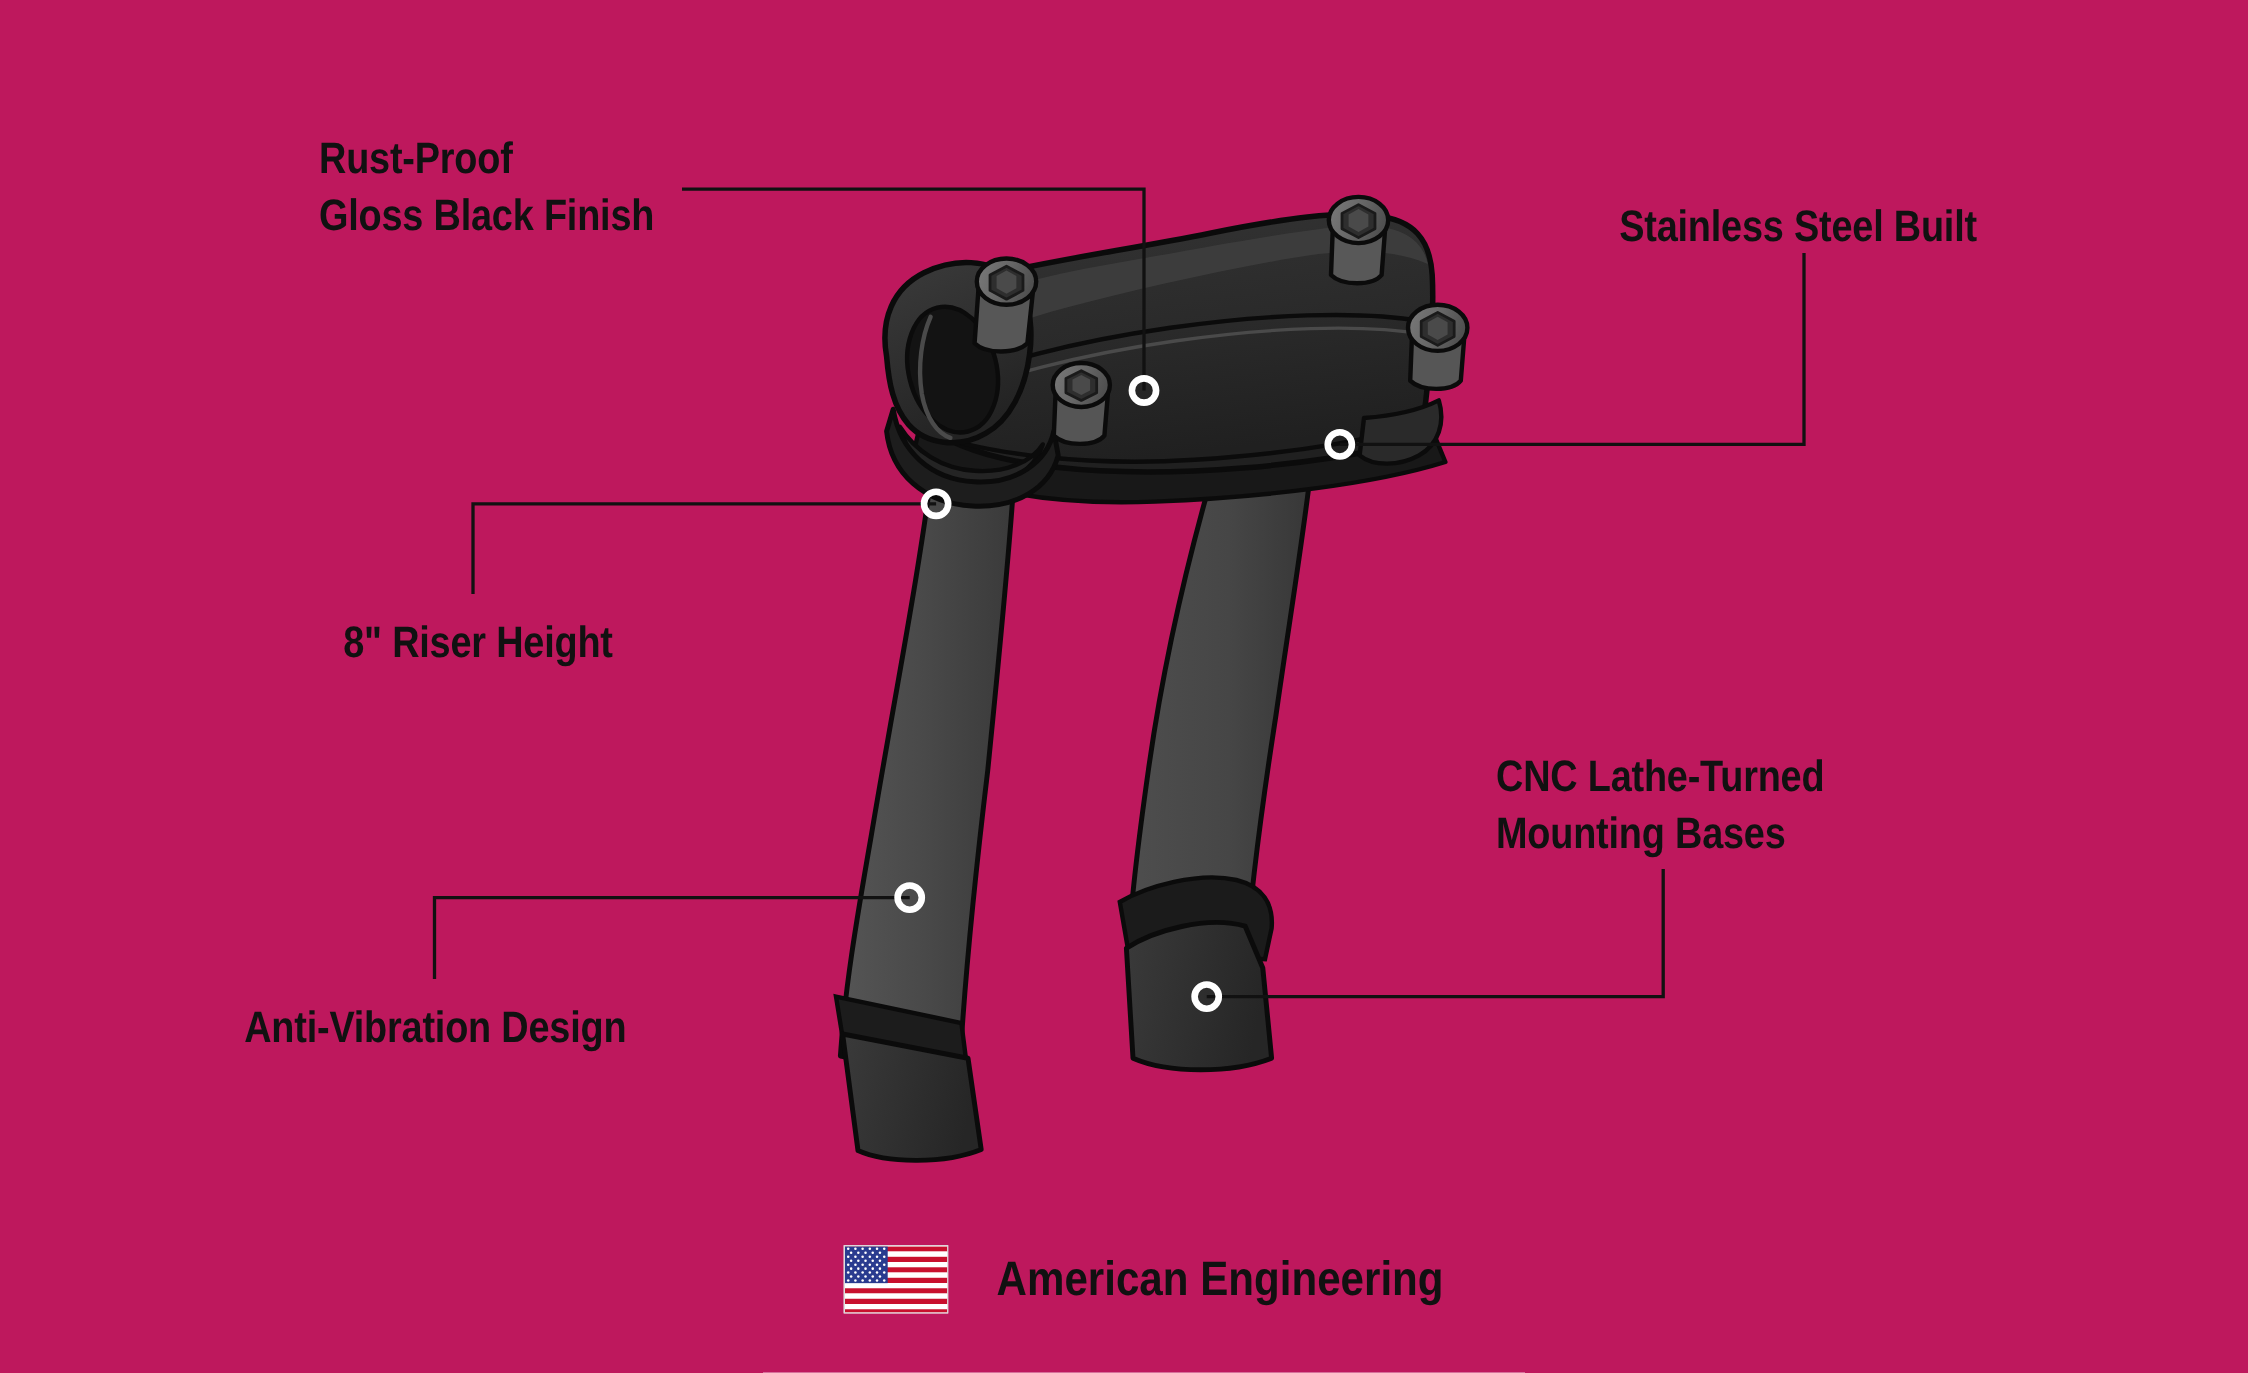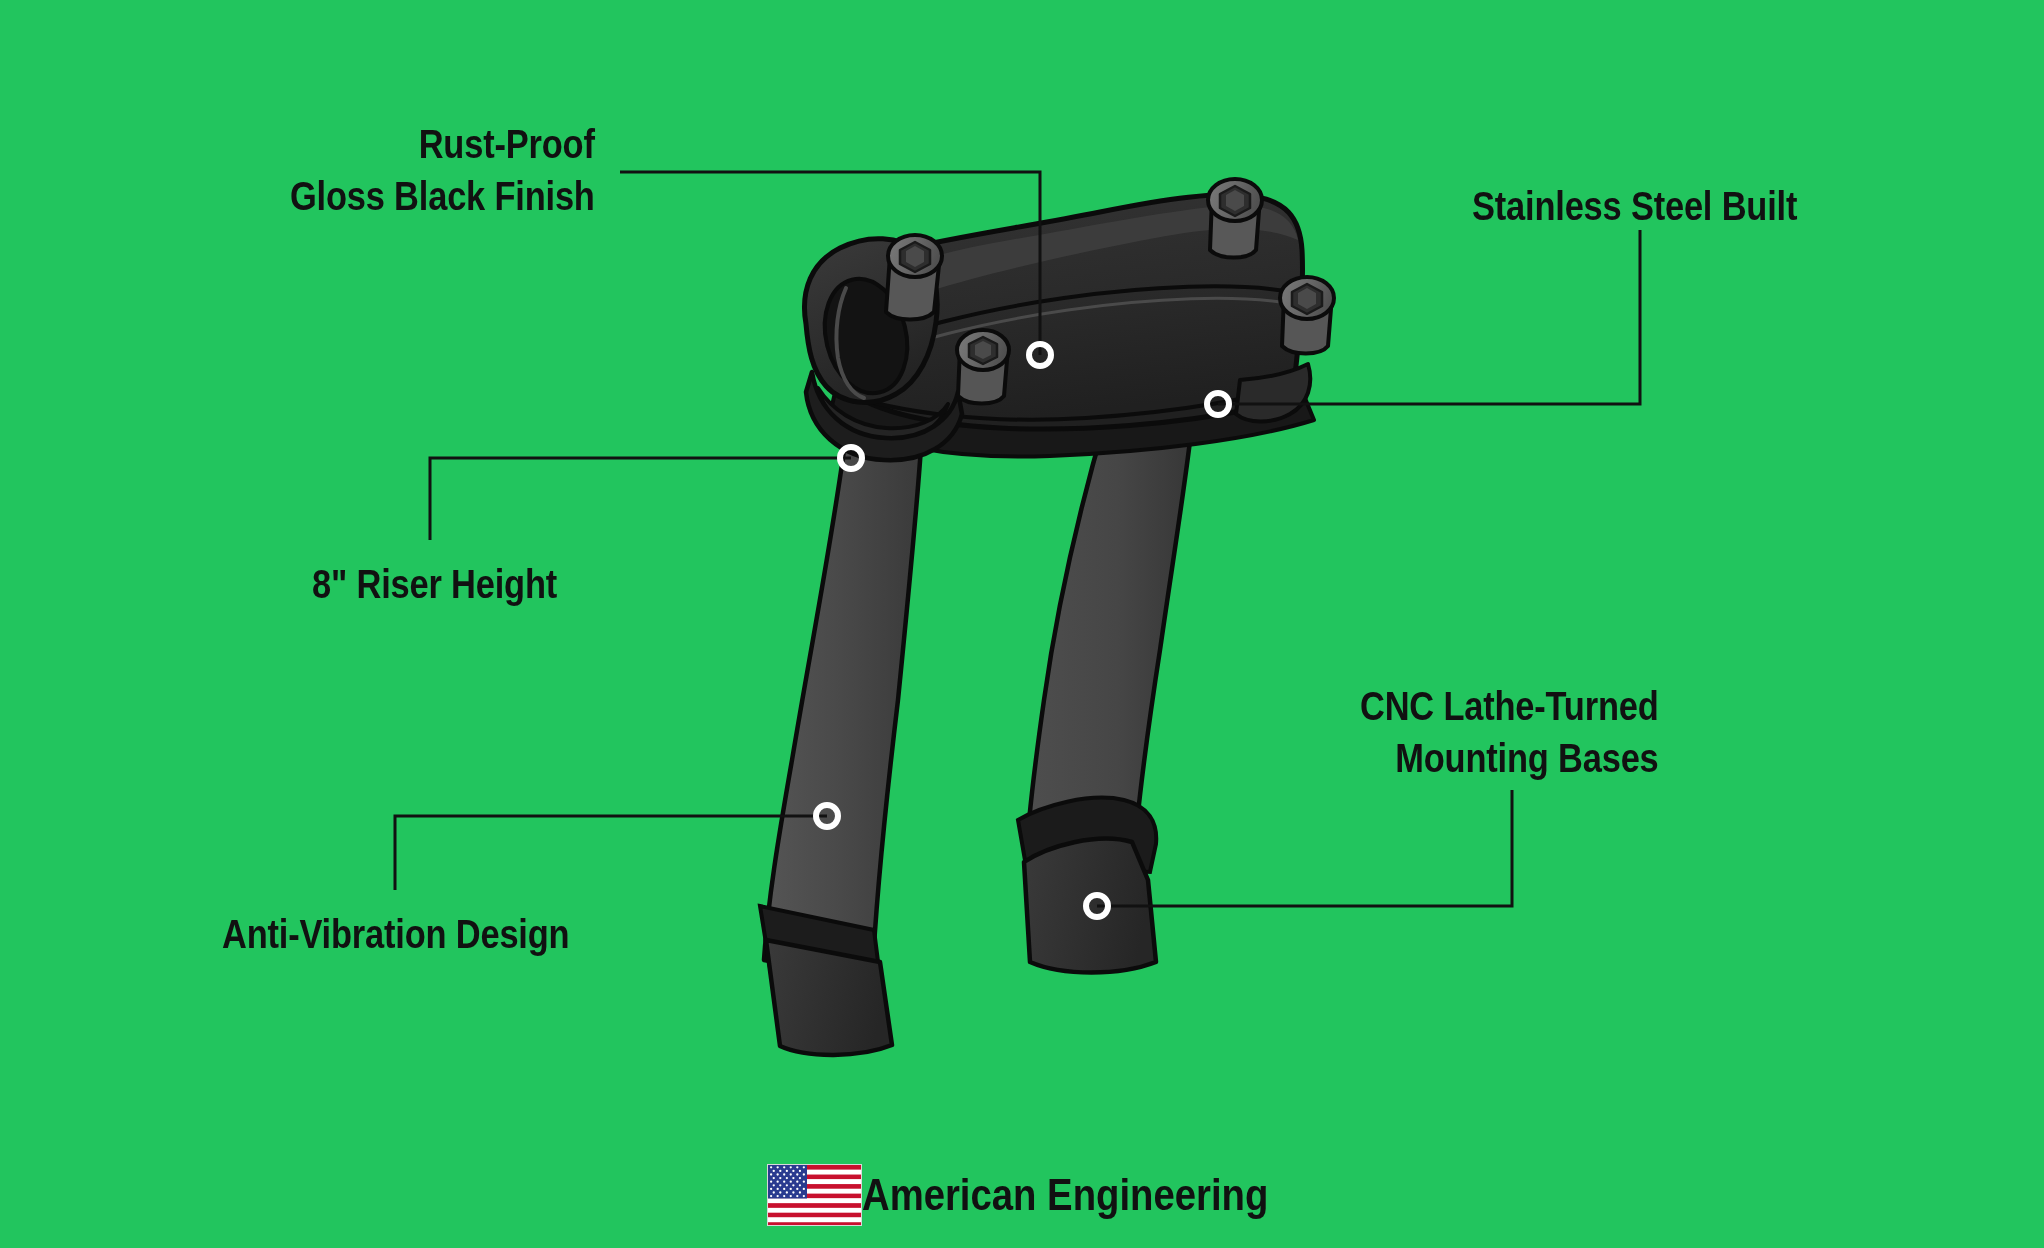--- a/index.html
+++ b/index.html
@@ -8,23 +8,22 @@
     padding: 0;
     background: #ffffff;
   }
   body {
     font-family: "Liberation Sans", sans-serif;
   }
   #stage {
     position: relative;
     width: 2044px;
     height: 1248px;
-    background: #22c55e;
+    background: #be185d;
     overflow: hidden;
-    text-align: right;
   }
   #art {
     position: absolute;
     left: 0;
     top: 0;
     width: 2044px;
     height: 1248px;
   }
   .callout-label {
     position: absolute;
@@ -34,23 +33,24 @@
     font-size: 40px;
     line-height: 1.30;
     letter-spacing: -0.2px;
     white-space: pre;
     transform: scaleX(0.86);
     transform-origin: left top;
   }
   .footer-row {
     position: absolute;
     left: 767px;
-    top: 1164px;
+    top: 1132px;
     display: flex;
     align-items: center;
+    gap: 44px;
   }
   .flag {
     width: 95px;
     height: 62px;
     position: relative;
     overflow: hidden;
     border: 1px solid #d8d8d8;
     box-sizing: border-box;
     background: #ffffff;
   }

